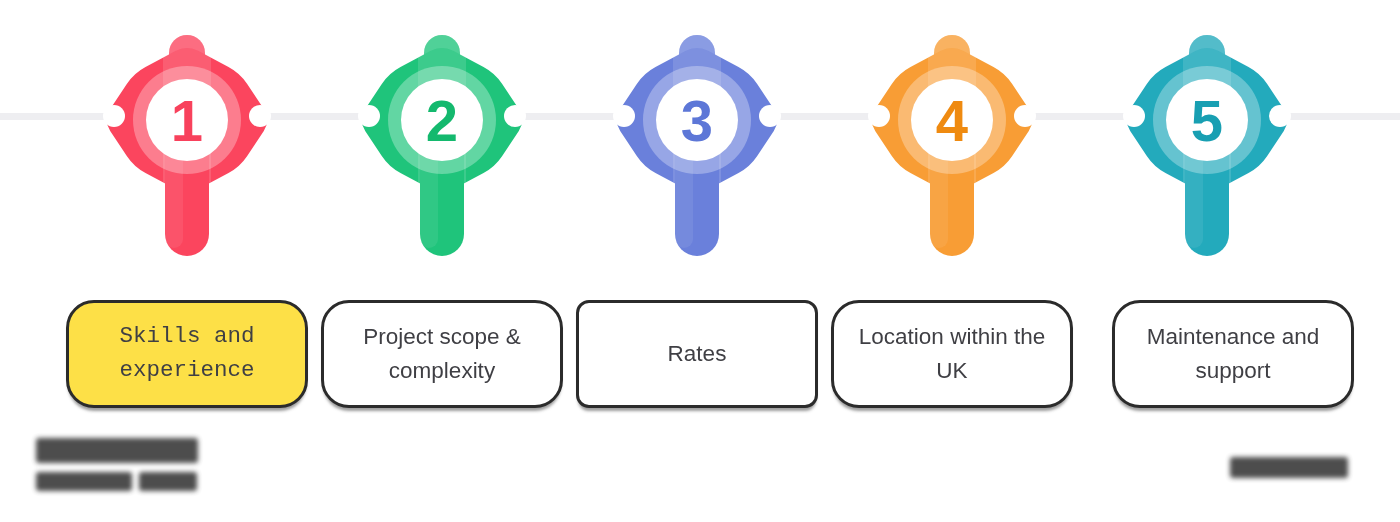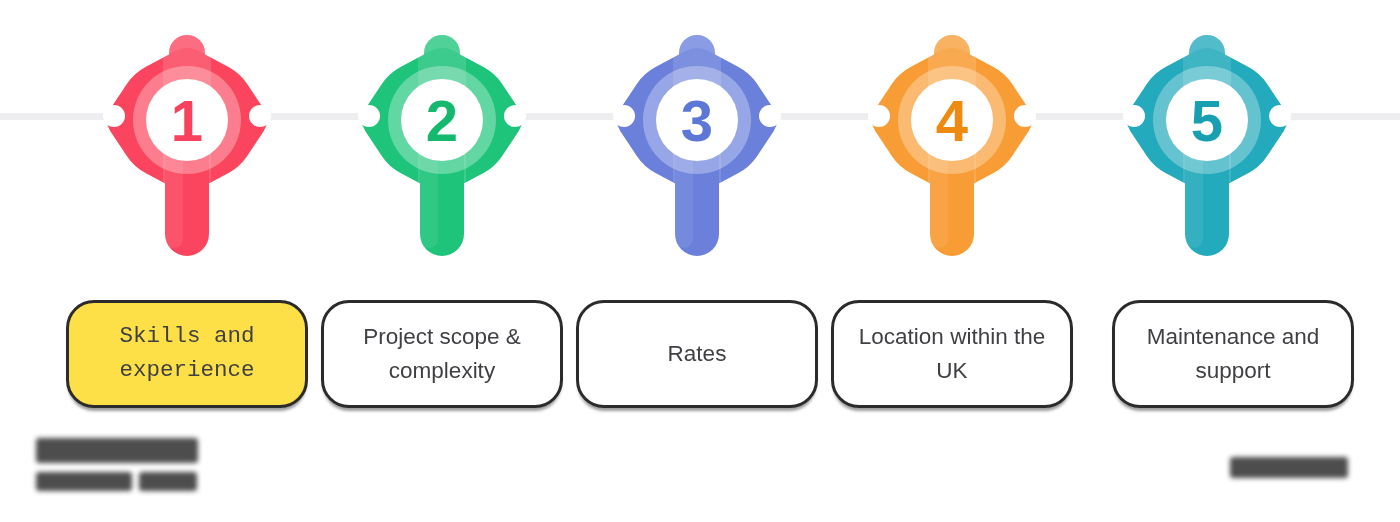--- a/index.html
+++ b/index.html
@@ -126,21 +126,21 @@
           <circle cx="158" cy="102" r="11" fill="#FFFFFF"></circle>
         </svg></div>
     </div>
 
   <div class="label-box" style="left: 66px; background: #fde047; border-color: rgb(43, 43, 43); color: rgb(63, 63, 68); font-family: Liberation Mono, monospace;">
       <span>Skills and experience</span>
     </div>
   <div class="label-box" style="left: 321px; background: rgb(255, 255, 255); border-color: rgb(43, 43, 43); color: rgb(63, 63, 68);">
       <span>Project scope &amp; complexity</span>
     </div>
-  <div class="label-box" style="left: 576px; background: rgb(255, 255, 255); border-color: rgb(43, 43, 43); color: rgb(63, 63, 68);">
+  <div class="label-box" style="left: 576px; background: rgb(255, 255, 255); border-color: rgb(43, 43, 43); color: rgb(63, 63, 68); border-radius: 13px;">
       <span>Rates</span>
     </div>
   <div class="label-box" style="left: 831px; background: rgb(255, 255, 255); border-color: rgb(43, 43, 43); color: rgb(63, 63, 68);">
       <span>Location within the UK</span>
     </div>
   <div class="label-box" style="left: 1112px; background: rgb(255, 255, 255); border-color: rgb(43, 43, 43); color: rgb(63, 63, 68);">
       <span>Maintenance and support</span>
     </div>
 
   <div class="wm wm-left" style="left:36px; top:438px;">

